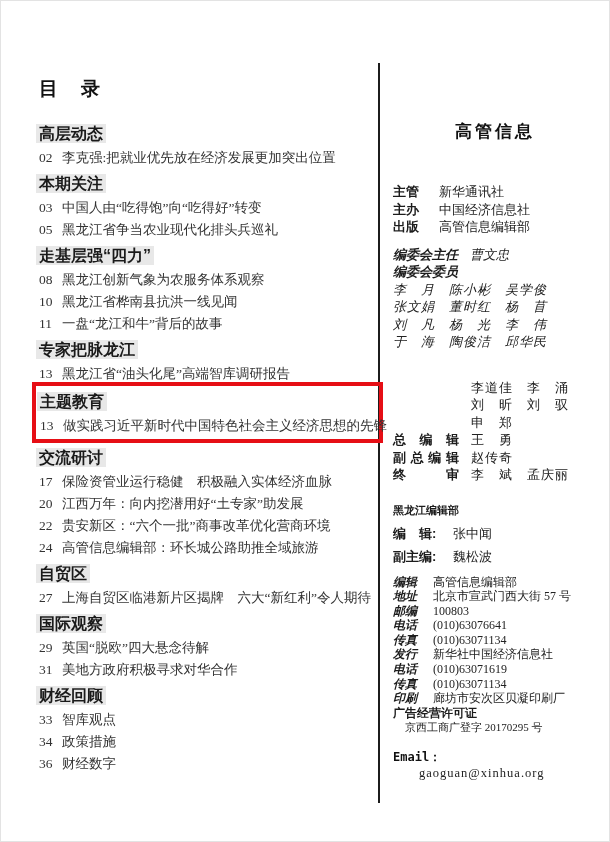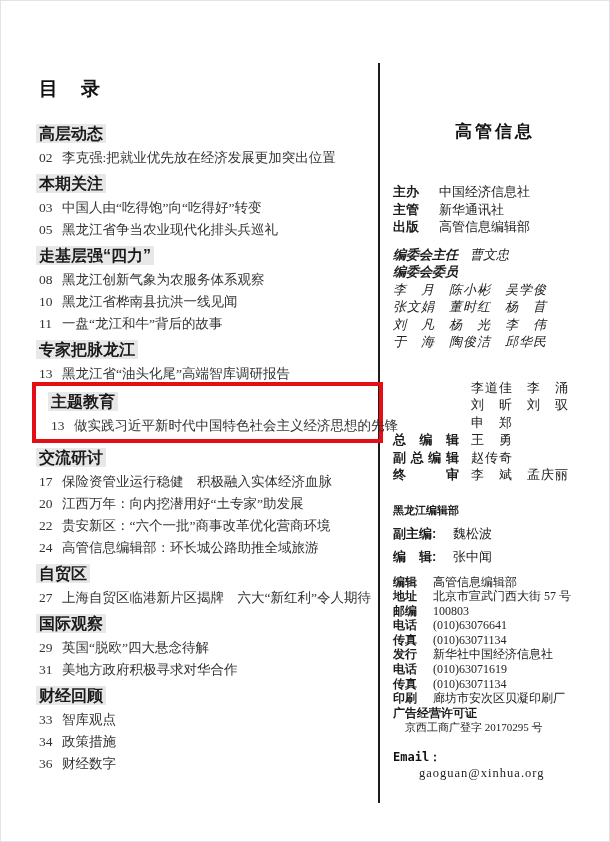--- a/index.html
+++ b/index.html
@@ -35,21 +35,21 @@
   .toc-header .hl {
     background:var(--header-bg,#e8e8e8); padding:1px 3px; margin-left:-3px;
   }
   .toc-item {
     font-size:13.5px; line-height:22px; color:#333; white-space:nowrap;
   }
   .toc-item .pg { display:inline-block; min-width:19px; margin-right:4px; color:#333; }
   .toc-section.highlighted {
     border:4px solid var(--accent,#e60e15);
     margin:-3px -6px 3px -7px;
-    padding:1px 3px 2px 15px;
+    padding:1px 3px 2px 4px;
     z-index:2;
   }
   
   .mh-col {
     position:absolute; left:392px; top:120px; width:204px;
     font-size:13px; color:#222;
   }
   .mh-title {
     text-align:center; font-family:"Liberation Sans","DejaVu Sans",sans-serif;
     font-weight:bold; font-size:17px; line-height:22px; color:#111;
@@ -71,21 +71,21 @@
   .mh-names .mh-row { letter-spacing:1px; }
   .mh-indent { padding-left:78px; line-height:17.5px; letter-spacing:1px; white-space:nowrap; }
   .hlj-title {
     font-family:"Liberation Sans","DejaVu Sans",sans-serif;
     font-weight:bold; font-size:11px; line-height:17px; color:#1c1c1c;
     margin-bottom:6px;
   }
   .hlj-row { display:flex; line-height:17px; margin-bottom:6px; white-space:nowrap; }
   .hlj-row .mh-lbl { width:52px; margin-right:8px; }
   .contact .mh-row { line-height:14.6px; font-size:12px; }
-  .contact .w2 { width:30px; margin-right:10px; }
+  .contact .w2 { width:30px; margin-right:10px;font-style:italic; }
   .contact-full {
     font-family:"Liberation Sans","DejaVu Sans",sans-serif;
     font-weight:bold; font-size:12px; line-height:14.6px; color:#1c1c1c;
   }
   .contact-ind { font-size:11px; line-height:14.6px; padding-left:12px; white-space:nowrap; }
   .email-lbl {
     font-family:"DejaVu Sans Mono","Liberation Mono",monospace;
     font-weight:bold; font-size:12px; line-height:16px; color:#111;
   }
   .email-val { font-size:12.5px; line-height:16px; padding-left:26px; letter-spacing:1px; }
@@ -250,27 +250,27 @@
       </div>
     </div>
 </div>
 
 <div class="mh-col">
   <div class="mh-title">高管信息</div>
 
   <div class="mh-block">
 
       <div class="mh-row">
+        <span class="mh-lbl w2">主管</span>
+        <span>新华通讯社</span>
+      </div>
+
+      <div class="mh-row">
         <span class="mh-lbl w2">主办</span>
         <span>中国经济信息社</span>
-      </div>
-
-      <div class="mh-row">
-        <span class="mh-lbl w2">主管</span>
-        <span>新华通讯社</span>
       </div>
 
       <div class="mh-row">
         <span class="mh-lbl w2">出版</span>
         <span>高管信息编辑部</span>
       </div>
     </div>
 
   <div class="mh-block gap-lg">
     <div class="mh-row">
@@ -316,27 +316,27 @@
           <span style="letter-spacing:1px">李　斌　孟庆丽</span>
         </div>
       </div>
   </div>
 
   <div class="mh-block">
     <div class="hlj-title">黑龙江编辑部</div>
     <div>
 
         <div class="hlj-row">
+          <span class="mh-lbl">编　辑:</span>
+          <span>张中闻</span>
+        </div>
+
+        <div class="hlj-row">
           <span class="mh-lbl">副主编:</span>
           <span>魏松波</span>
-        </div>
-
-        <div class="hlj-row">
-          <span class="mh-lbl">编　辑:</span>
-          <span>张中闻</span>
         </div>
       </div>
   </div>
 
   <div class="mh-block contact">
     <div>
 
         <div class="mh-row">
           <span class="mh-lbl w2">编辑</span>
           <span>高管信息编辑部</span>

